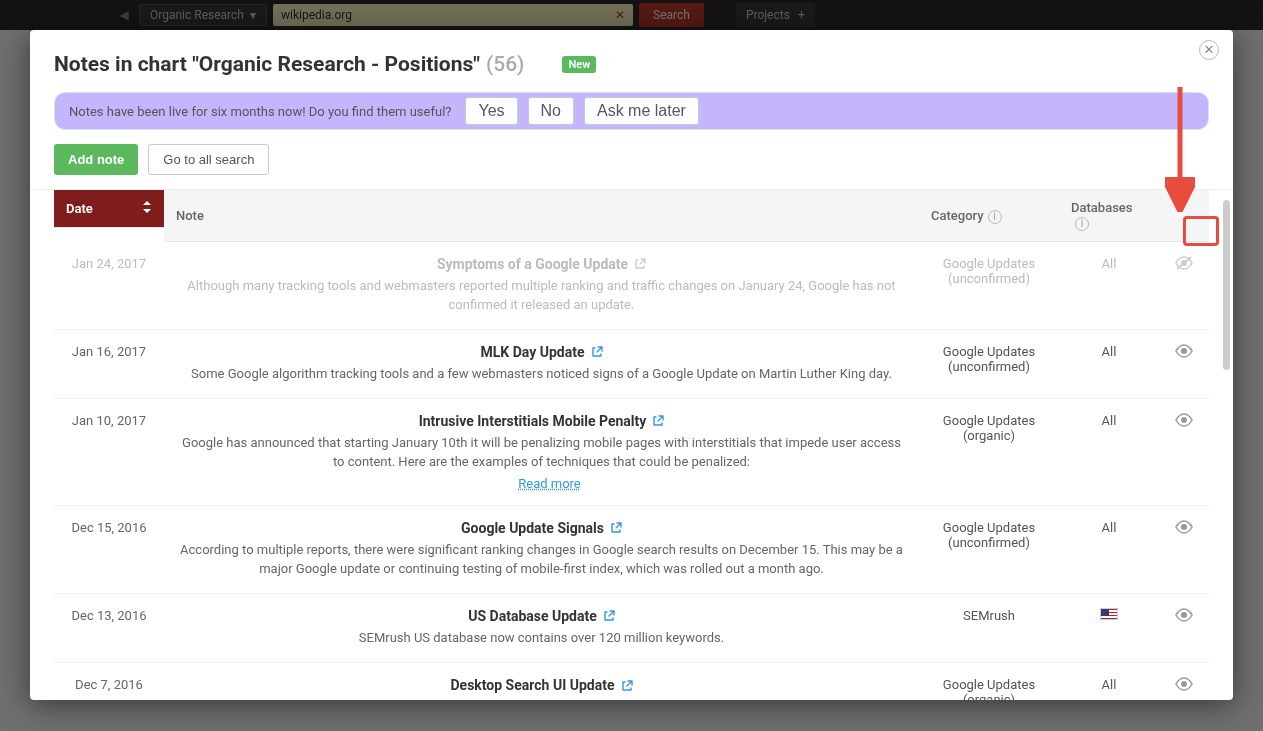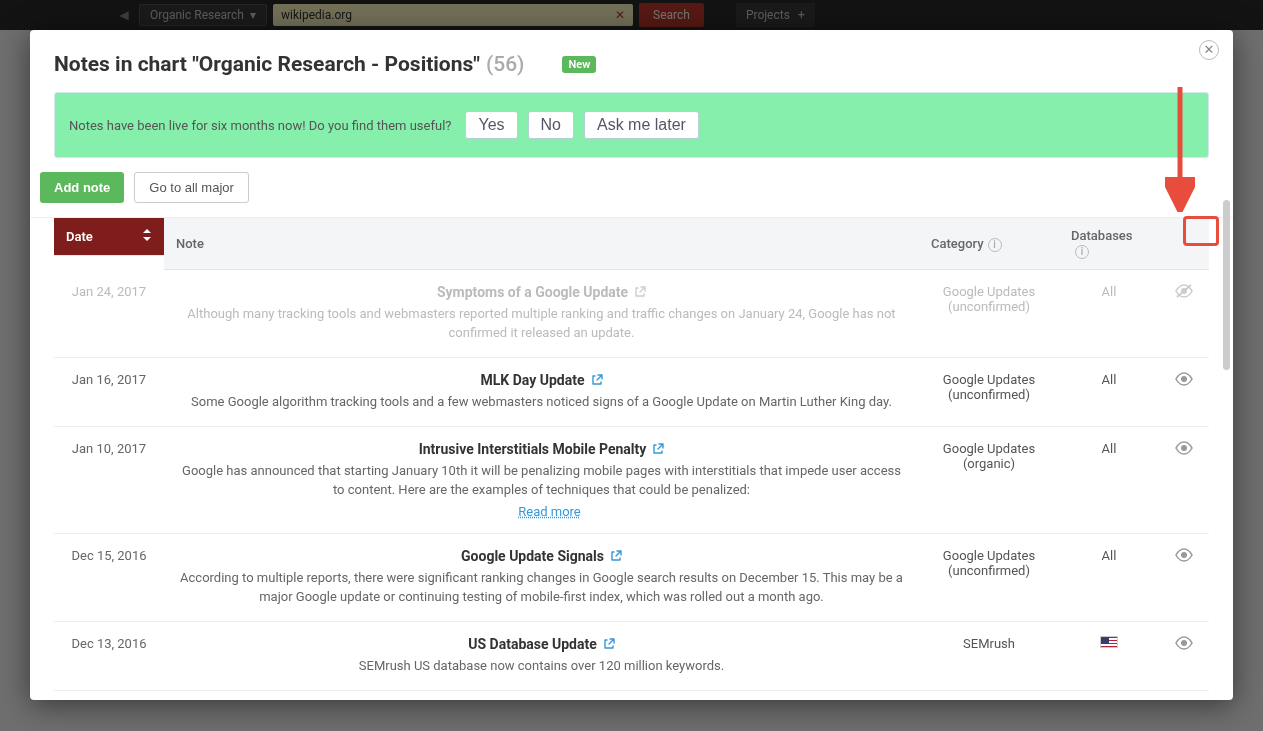--- a/index.html
+++ b/index.html
@@ -55,34 +55,34 @@
     font-size:21px; font-weight:700; color:#333;
     display:flex; align-items:center; gap:6px;
   }
   .modal-title .count { color:#aaa; font-weight:500; }
   .badge-new {
     background:#5cb85c; color:#fff; font-size:11px; font-weight:600;
     padding:2px 6px; border-radius:3px;margin-left:32px;
   }
   .alert {
     margin: 4px 24px 14px 24px;
-    background:#86efac;
+    background:#c4b5fd;
     border:1px solid #cfe9ef;
-    border-radius:3px;
-    padding:18px 14px;
+    border-radius:11px;
+    padding:4px 14px;
     font-size:13px; color:#555;
     display:flex; align-items:center; gap:10px;
   }
   .alert .q { margin-right:4px; }
   .alert button {
     background:#fff; border:1px solid #b7cfd6; color:#556; font-size:16px;
     padding:4px 12px; border-radius:3px; cursor:pointer;
   }
   .toolbar {
-    padding: 0 24px 14px 10px;
+    padding: 0 24px 14px 24px;
     display:flex; gap:10px;
   }
   .btn-add {
     background:#5cb85c; color:#fff; border:none; font-weight:600;
     padding:7px 14px; border-radius:3px; cursor:pointer; font-size:13px;
   }
   .btn-link {
     background:#fff; border:1px solid #ccc; color:#555;
     padding:7px 14px; border-radius:3px; cursor:pointer; font-size:13px;
   }
@@ -185,21 +185,21 @@
 
   <div class="alert">
     <span class="q">Notes have been live for six months now! Do you find them useful?</span>
     <button>Yes</button>
     <button>No</button>
     <button>Ask me later</button>
   </div>
 
   <div class="toolbar">
     <button class="btn-add">Add note</button>
-    <button class="btn-link">Go to all major</button>
+    <button class="btn-link">Go to all search</button>
   </div>
 
   <div class="table-wrap">
     <table>
       <thead>
         <tr>
           <th class="date-col">
             <span>Date</span>
             <span class="sort">
               <svg width="10" height="14" viewBox="0 0 10 14">

